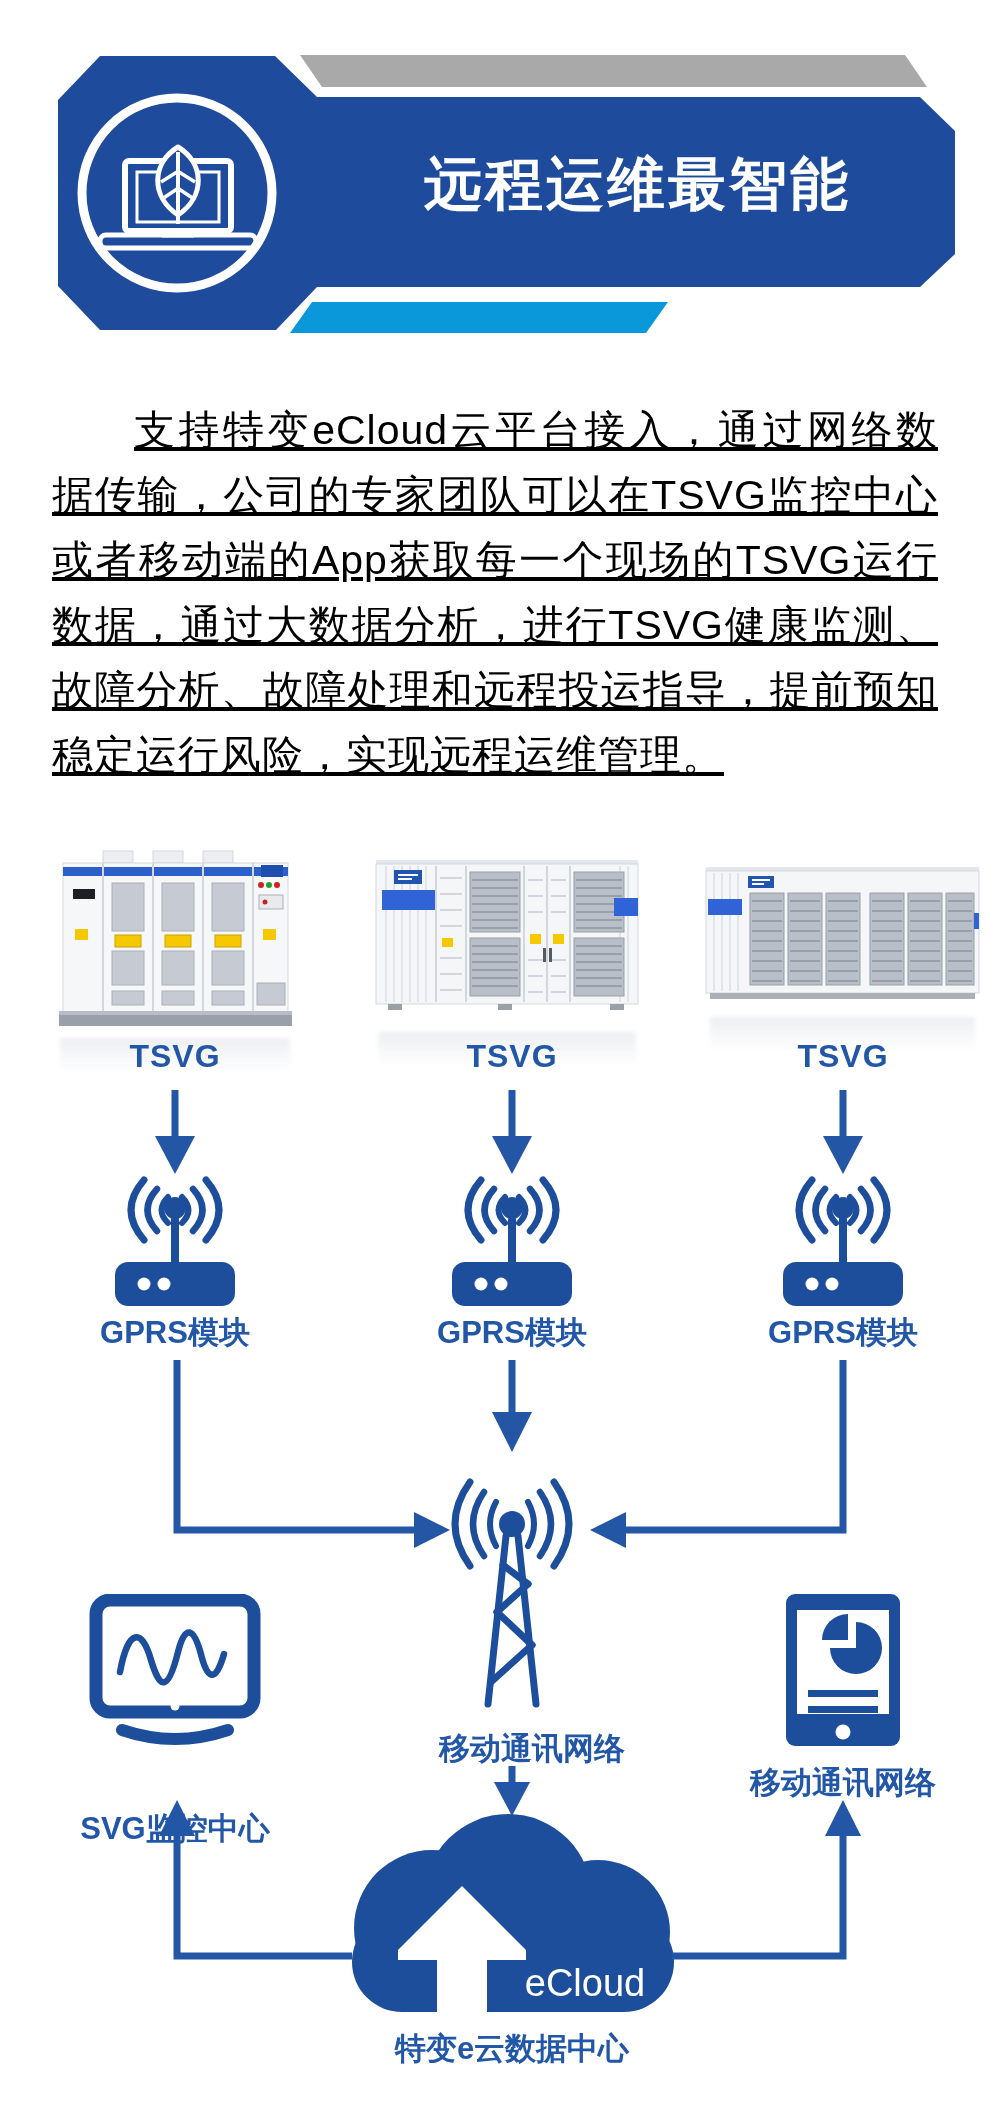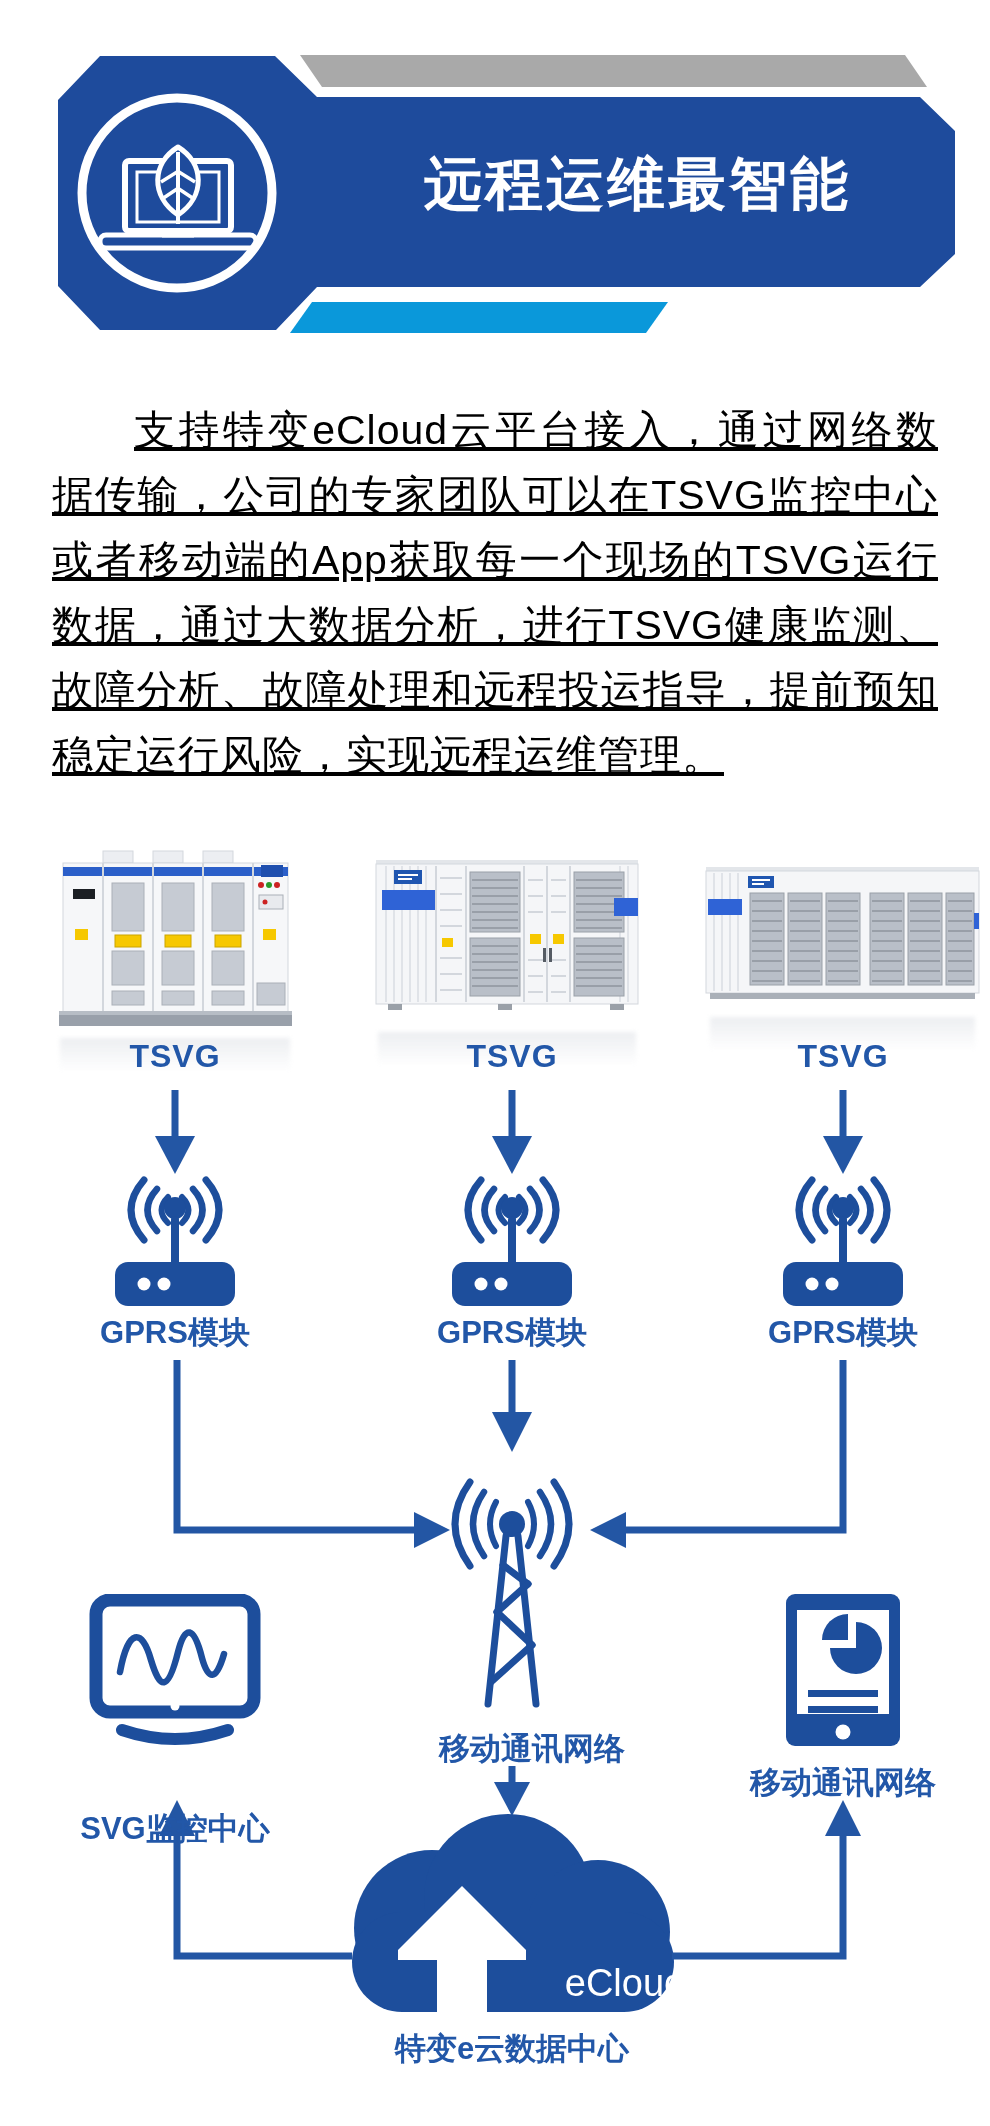--- a/index.html
+++ b/index.html
@@ -17,21 +17,21 @@
     font-size:41px;line-height:65px;color:#000000;
     text-align:justify;text-indent:2em;letter-spacing:1px;text-decoration:underline;
   }
   .lbl{
     position:absolute;transform:translateX(-50%);
     font-size:31px;color:#2257a8;white-space:nowrap;font-weight:bold;
   }
   .lbl.tsvg{font-size:32px;letter-spacing:1px;}
   #ecloud-label{
     position:absolute;transform:translateX(-50%);
-    left:585px;top:1962px;font-size:38px;color:#ffffff;white-space:nowrap;margin-left:40px;
+    left:585px;top:1962px;font-size:38px;color:#ffffff;white-space:nowrap;
   }
   .reflection{
     position:absolute;height:34px;opacity:.30;
     background:linear-gradient(to bottom,#c3c9d2,rgba(255,255,255,0));
     filter:blur(2px);
   }
   svg{display:block;}
 </style>
 </head>
 <body>

